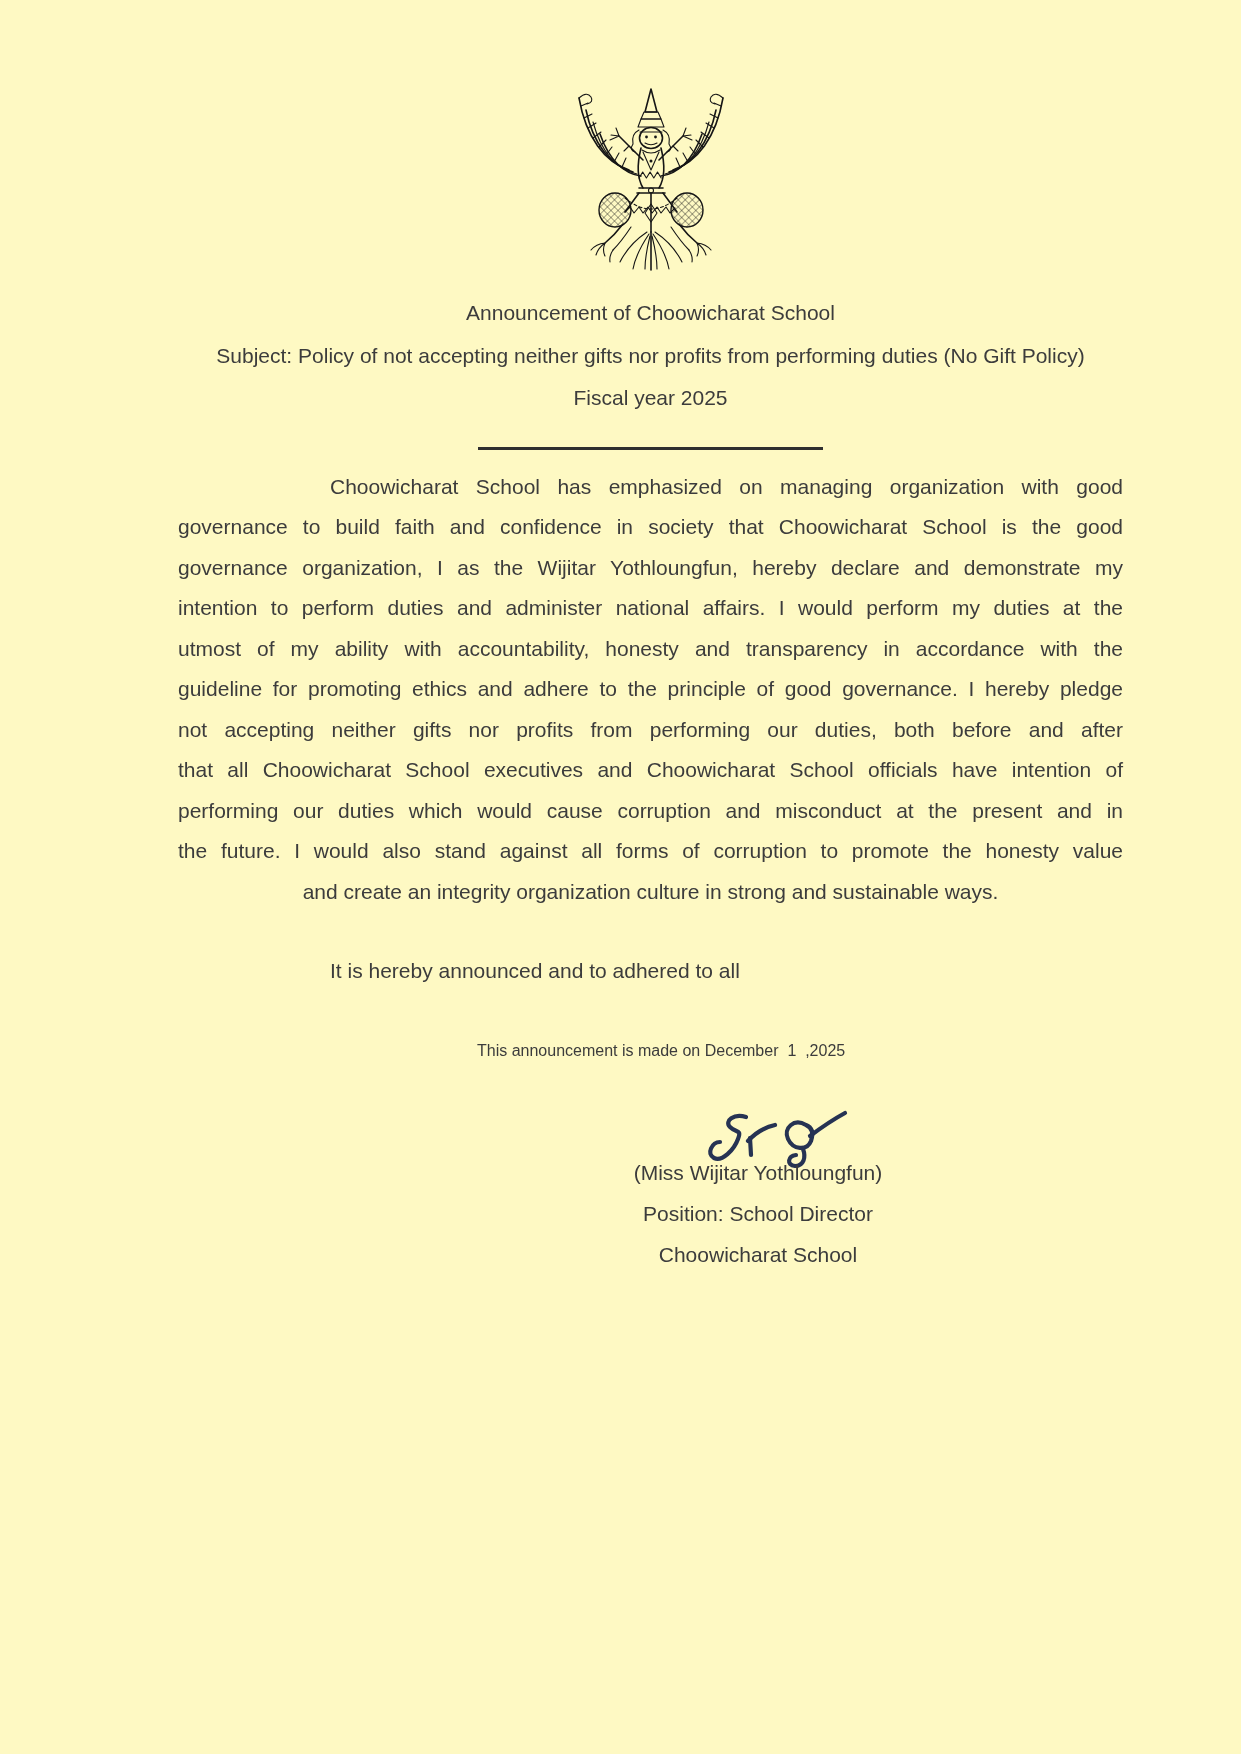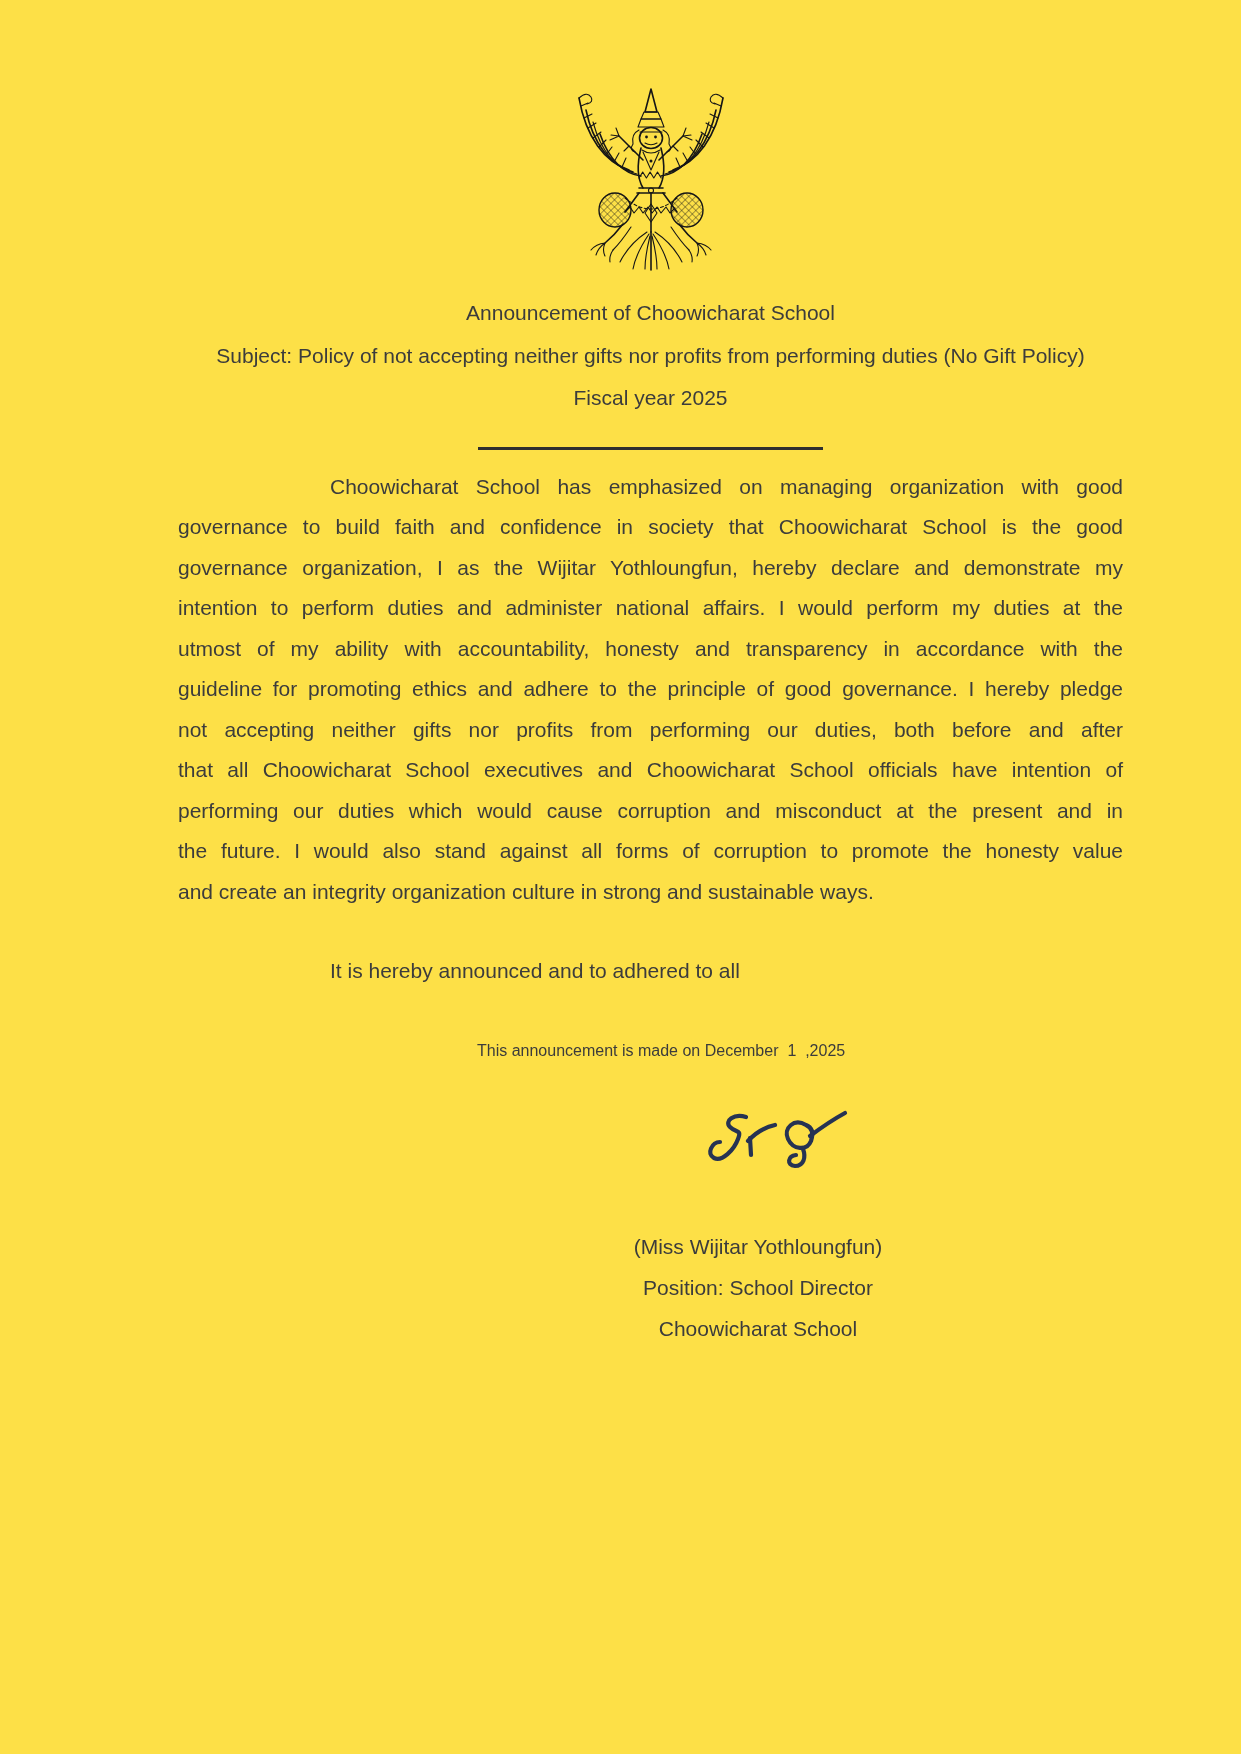--- a/index.html
+++ b/index.html
@@ -1,35 +1,35 @@
 <!DOCTYPE html>
 <html><head>
 <meta charset="utf-8">
 <style>
   html,body{margin:0;padding:0;background:#ffffff;}
   .page{
     position:relative;
     width:1241px;height:1754px;
-    background:#fde047;
+    background:#fef9c3;
     font-family:"Liberation Sans","DejaVu Sans",sans-serif;
     color:#3c3c3c;
     overflow:hidden;
   }
   .content{padding:0 118px 0 178px;}
   .emblem{display:block;margin:86px auto 0;width:172px;height:186px;}
   .titles{margin-top:20px;text-align:center;font-size:21px;line-height:42.5px;white-space:nowrap;}
   .divider{width:345px;height:3px;background:#2f2f2f;margin:27px auto 0;}
   .bodypar{margin-top:17px;height:446px;font-size:21px;line-height:40.5px;}
   .jline{text-align:justify;text-align-last:justify;-moz-text-align-last:justify;text-justify:inter-word;}
   .jline.first{text-indent:152px;}
-  .lastline{text-align:left;}
+  .lastline{text-align:center;}
   .closing{margin-top:38px;text-indent:152px;font-size:21px;line-height:40.5px;}
   .dateline{margin-top:40px;text-indent:299px;font-size:16px;line-height:40.5px;white-space:pre-wrap;}
   .signature{position:absolute;left:698px;top:1105px;width:152px;height:70px;}
-  .signatory{position:absolute;left:563px;top:1226px;width:390px;text-align:center;font-size:21px;line-height:41px;}
+  .signatory{position:absolute;left:563px;top:1152px;width:390px;text-align:center;font-size:21px;line-height:41px;}
   svg .ln{fill:none;stroke:#161616;stroke-width:1.6;stroke-linecap:round;stroke-linejoin:round;}
   svg .ln2{fill:none;stroke:#161616;stroke-width:1.1;stroke-linecap:round;stroke-linejoin:round;}
   svg .sig{fill:none;stroke:#263353;stroke-width:4.2;stroke-linecap:round;stroke-linejoin:round;}
 </style>
 </head>
 <body>
 
 <div class="page">
   <div class="content">
 

